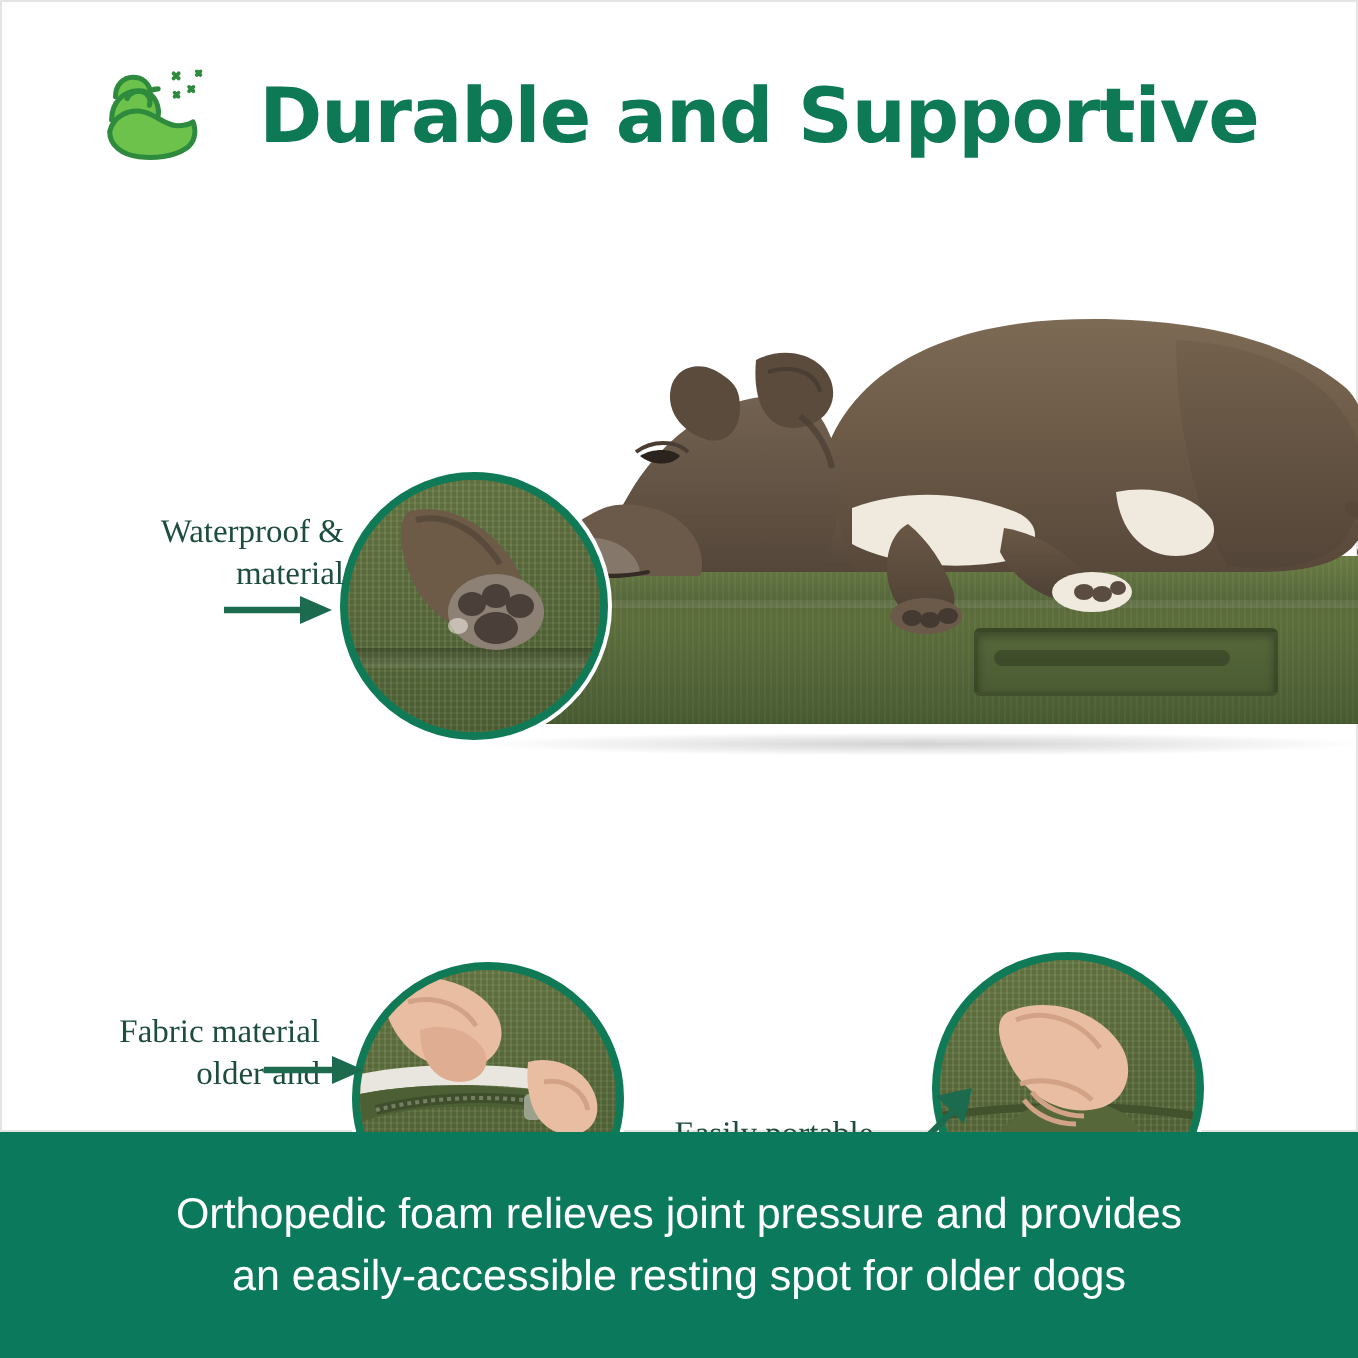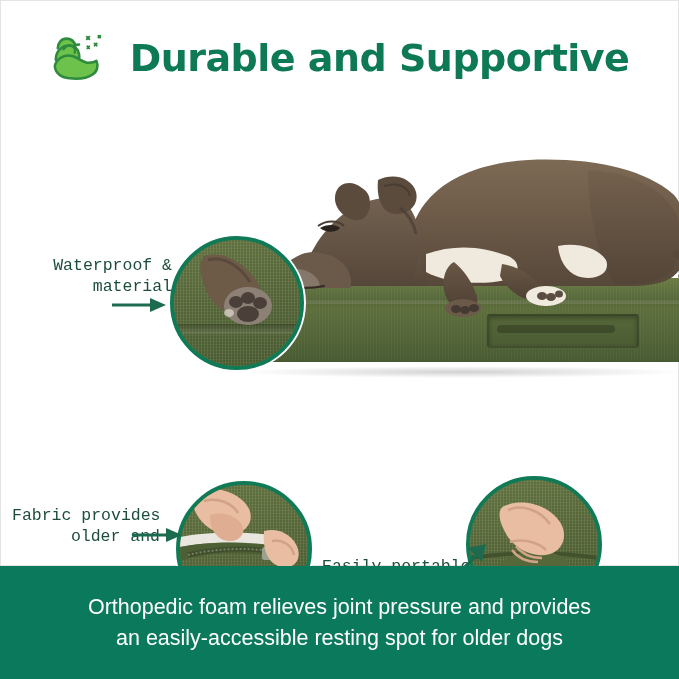--- a/index.html
+++ b/index.html
@@ -108,21 +108,21 @@
   
   .inset-paw{left:170px;top:136px;width:126px;height:126px;}
   
   .inset-zip{left:176px;top:381px;width:128px;height:128px;}
   
   .inset-handle{left:466px;top:376px;width:128px;height:128px;}
 
   
   .ann{
     position:absolute;color:#1d4d3c;font-size:16.5px;line-height:1.3;
-    font-family:Liberation Mono, monospace;
+    font-family:Liberation Serif, serif;
   }
   .ann .ln{display:block;white-space:nowrap;}
   .ann-1{left:22px;top:155px;text-align:right;width:150px;}
   .ann-2{left:12px;top:405px;text-align:right;width:148px;}
   .ann-3{left:322px;top:456px;text-align:center;width:130px;}
 
   .arrow{position:absolute;}
   .arrow-1{left:112px;top:196px;}
   .arrow-2{left:132px;top:426px;}
   .arrow-3{left:440px;top:442px;}
@@ -309,21 +309,21 @@
       <span class="ln">material</span>
     </div>
     <span class="arrow arrow-1">
       <svg width="56" height="18" viewBox="0 0 56 18" aria-hidden="true">
         <path d="M0 9 H40" stroke="#1d6b4e" stroke-width="3.2" fill="none"></path>
         <path d="M38 2 L54 9 L38 16 Z" fill="#1d6b4e"></path>
       </svg>
     </span>
 
     <div class="ann ann-2">
-      <span class="ln">Fabric provides</span>
+      <span class="ln">Fabric material</span>
       <span class="ln">older and</span>
     </div>
     <span class="arrow arrow-2">
       <svg width="52" height="18" viewBox="0 0 52 18" aria-hidden="true">
         <path d="M0 9 H36" stroke="#1d6b4e" stroke-width="3.2" fill="none"></path>
         <path d="M34 2 L50 9 L34 16 Z" fill="#1d6b4e"></path>
       </svg>
     </span>
 
     <div class="ann ann-3">

